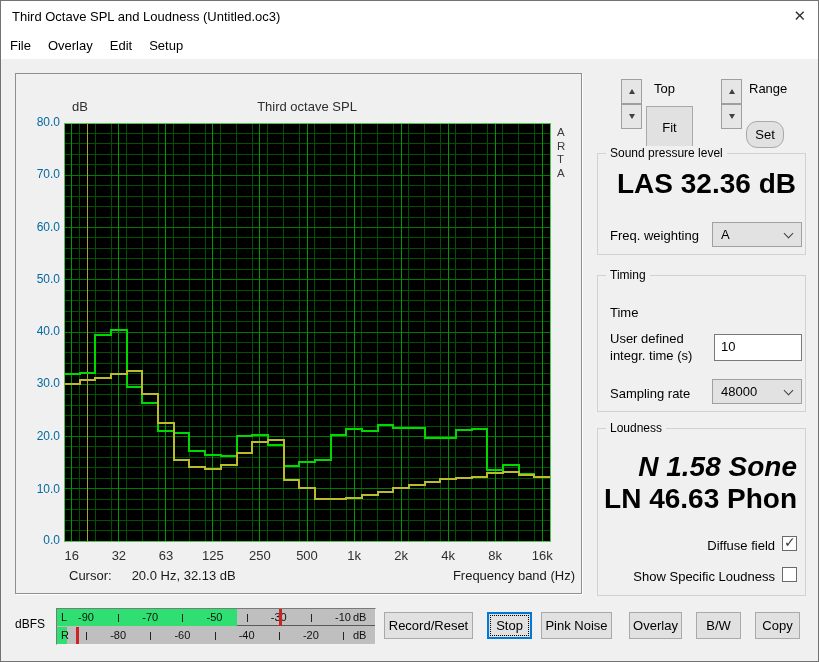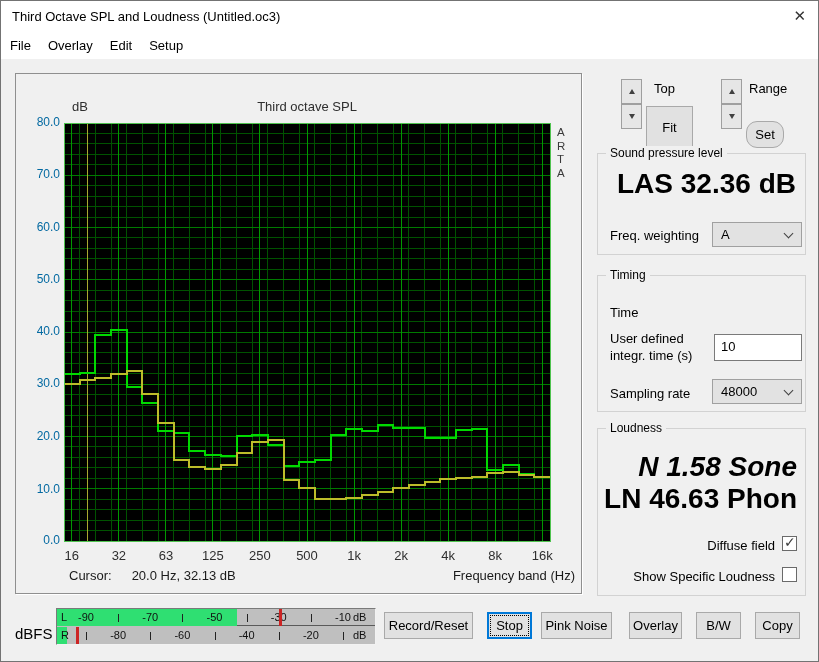--- a/index.html
+++ b/index.html
@@ -37,21 +37,21 @@
   .group-caption{position:absolute;left:8px;top:-8px;background:#f0f0f0;padding:0 4px;font-size:12px;}
   .bigval{position:absolute;font-weight:700;font-size:28px;letter-spacing:0;white-space:nowrap;}
   .combo{position:absolute;width:90px;height:25px;background:#e2e2e2;border:1px solid #a0a0a0;font-size:13px;}
   .combo .combo-text{position:absolute;left:8px;top:4px;}
   .combo .chev{position:absolute;right:9px;top:7px;width:7px;height:7px;border-right:1.5px solid #404040;border-bottom:1.5px solid #404040;transform:rotate(45deg);}
   .textbox{position:absolute;background:#fff;border:1px solid #7a7a7a;font-size:13px;padding:4px 0 0 6px;}
   .checkbox{position:absolute;width:15px;height:15px;background:#fff;border:1px solid #6a6a6a;}
   .checkbox .mark{position:absolute;left:1px;top:-3px;font-size:14px;color:#3c3c3c;}
   .cb-label{position:absolute;font-size:13px;text-align:right;}
   
-  #dbfs-label{position:absolute;left:14px;top:616px;font-size:15px;margin-top:8px;}
+  #dbfs-label{position:absolute;left:14px;top:616px;font-size:12px;}
   #meter{position:absolute;left:55px;top:607px;width:320px;height:37px;background:#bfbfbf;
          border:1px solid;border-color:#7a7a7a #f2f2f2 #f2f2f2 #7a7a7a;}
   .meter-strip{position:absolute;left:0;width:100%;height:17px;}
   #strip-l{top:0;border-bottom:1px solid #5a5a5a;}
   #strip-r{top:18px;}
   .meter-fill{position:absolute;left:0;top:0;height:17px;background:#2fdf72;}
   .meter-peak{position:absolute;top:0;width:3px;height:17px;background:#cc2424;}
   .meter-num{position:absolute;top:2px;font-size:11px;color:#111;transform:translateX(-50%);}
   .meter-tick{position:absolute;top:5px;width:1px;height:8px;background:#222;}
   .meter-ch{position:absolute;left:4px;top:2px;font-size:11px;color:#111;}

